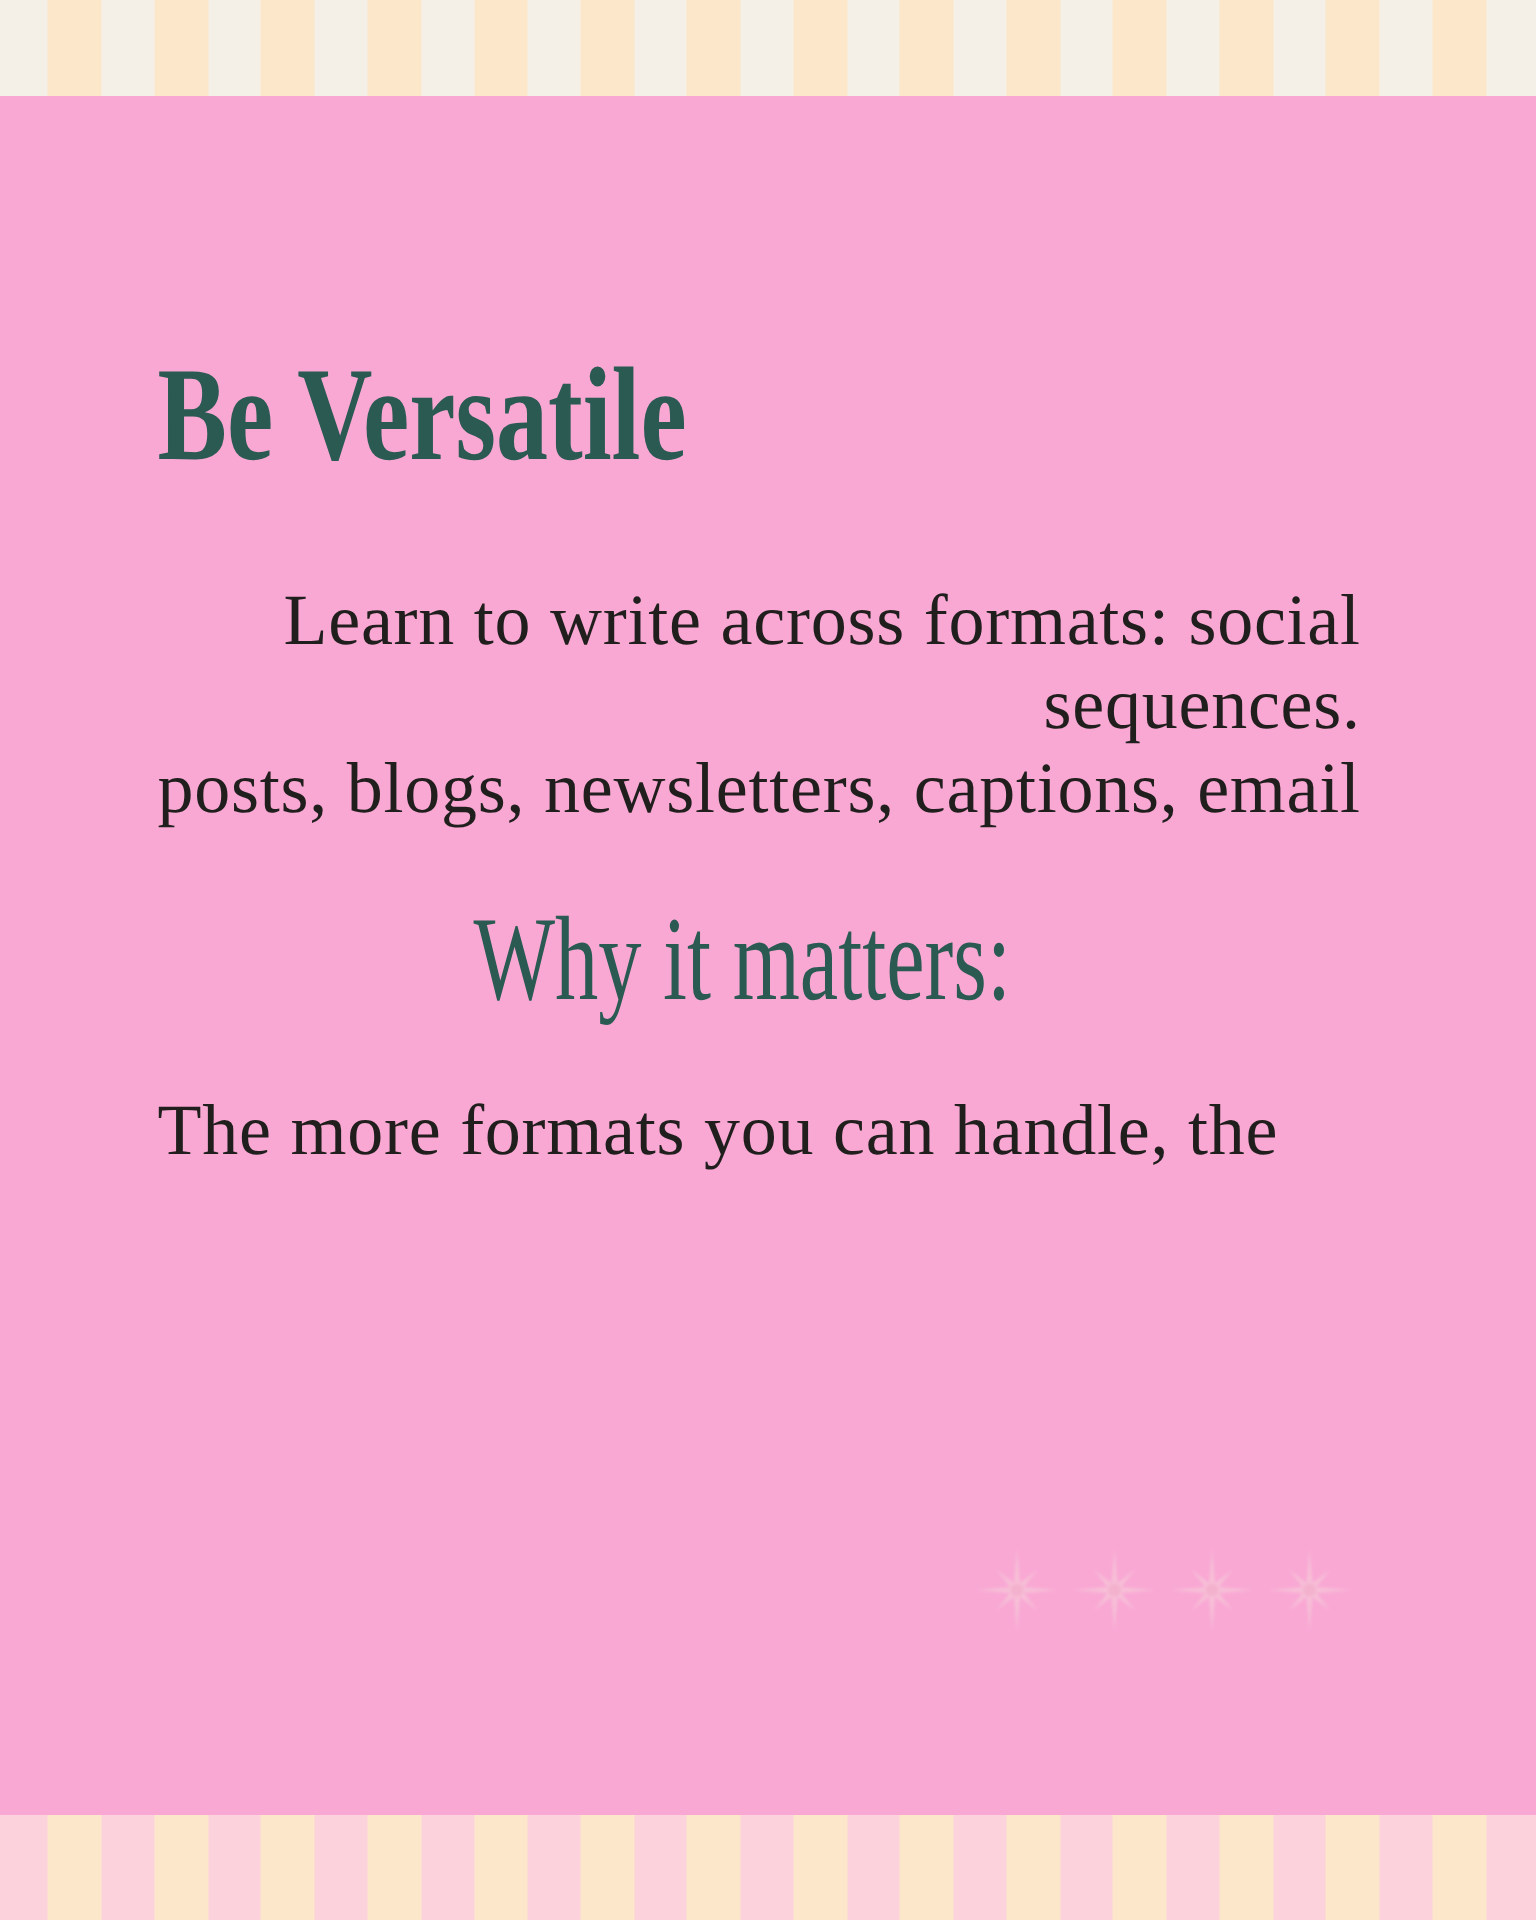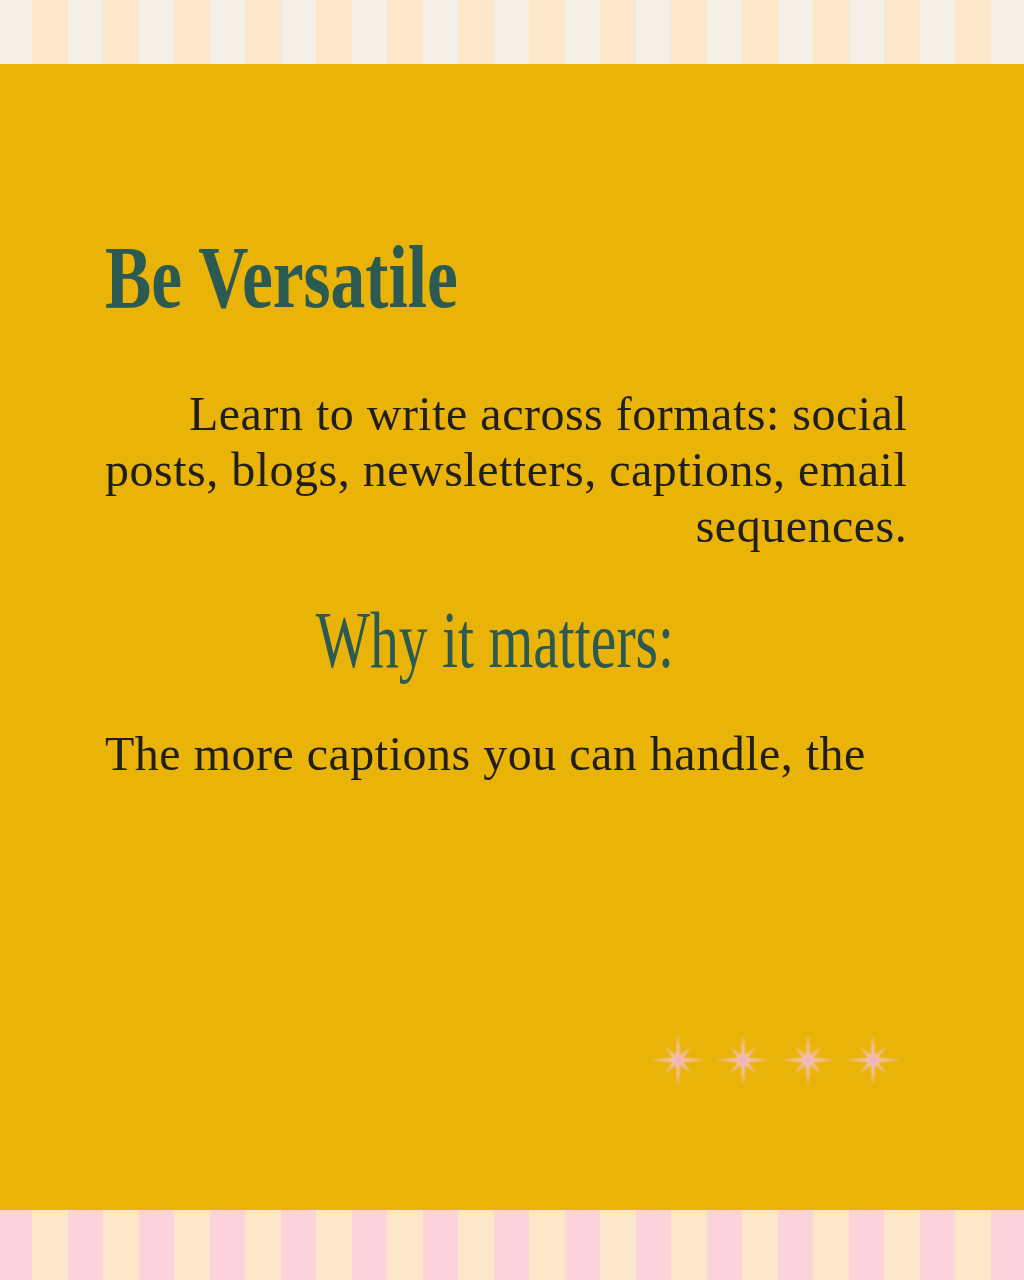--- a/index.html
+++ b/index.html
@@ -7,21 +7,21 @@
   body {
     font-family: "Liberation Serif", serif;
     position: relative;
     overflow: hidden;
   }
   .slide {
     position: absolute;
     inset: 0;
     width: 1024px;
     height: 1276px;
-    background: #eab308;
+    background: #f9a8d4;
   }
   
   .stripe-band {
     position: absolute;
     left: 0;
     width: 1024px;
   }
   .stripe-band.top {
     top: 0;
     height: 64px;
@@ -99,30 +99,30 @@
 <body>
 
 <div class="slide">
 
   <div class="stripe-band top"></div>
 
   <h1 class="title">Be Versatile</h1>
 
   <div class="paragraph intro">
     <div>Learn to write across formats: social</div>
+    <div>sequences.</div>
     <div>posts, blogs, newsletters, captions, email</div>
-    <div>sequences.</div>
   </div>
 
   <div class="subheading-row">
     <span class="inner">Why it matters:</span>
   </div>
 
   <div class="paragraph body">
-    <div>The more captions you can handle, the</div>
+    <div>The more formats you can handle, the</div>
   </div>
 
   <div class="sparkle-row">
     <svg class="sparkle" viewBox="0 0 60 60">
       <g fill="#F6C2D7">
         <polygon points="30,2 32.5,30 30,58 27.5,30"></polygon>
         <polygon points="2,30 30,27.5 58,30 30,32.5"></polygon>
         <polygon points="16,16 31.8,28.2 44,44 28.2,31.8"></polygon>
         <polygon points="44,16 31.8,31.8 16,44 28.2,28.2"></polygon>
         <circle cx="30" cy="30" r="4.5" fill="#F3B3CE"></circle>

